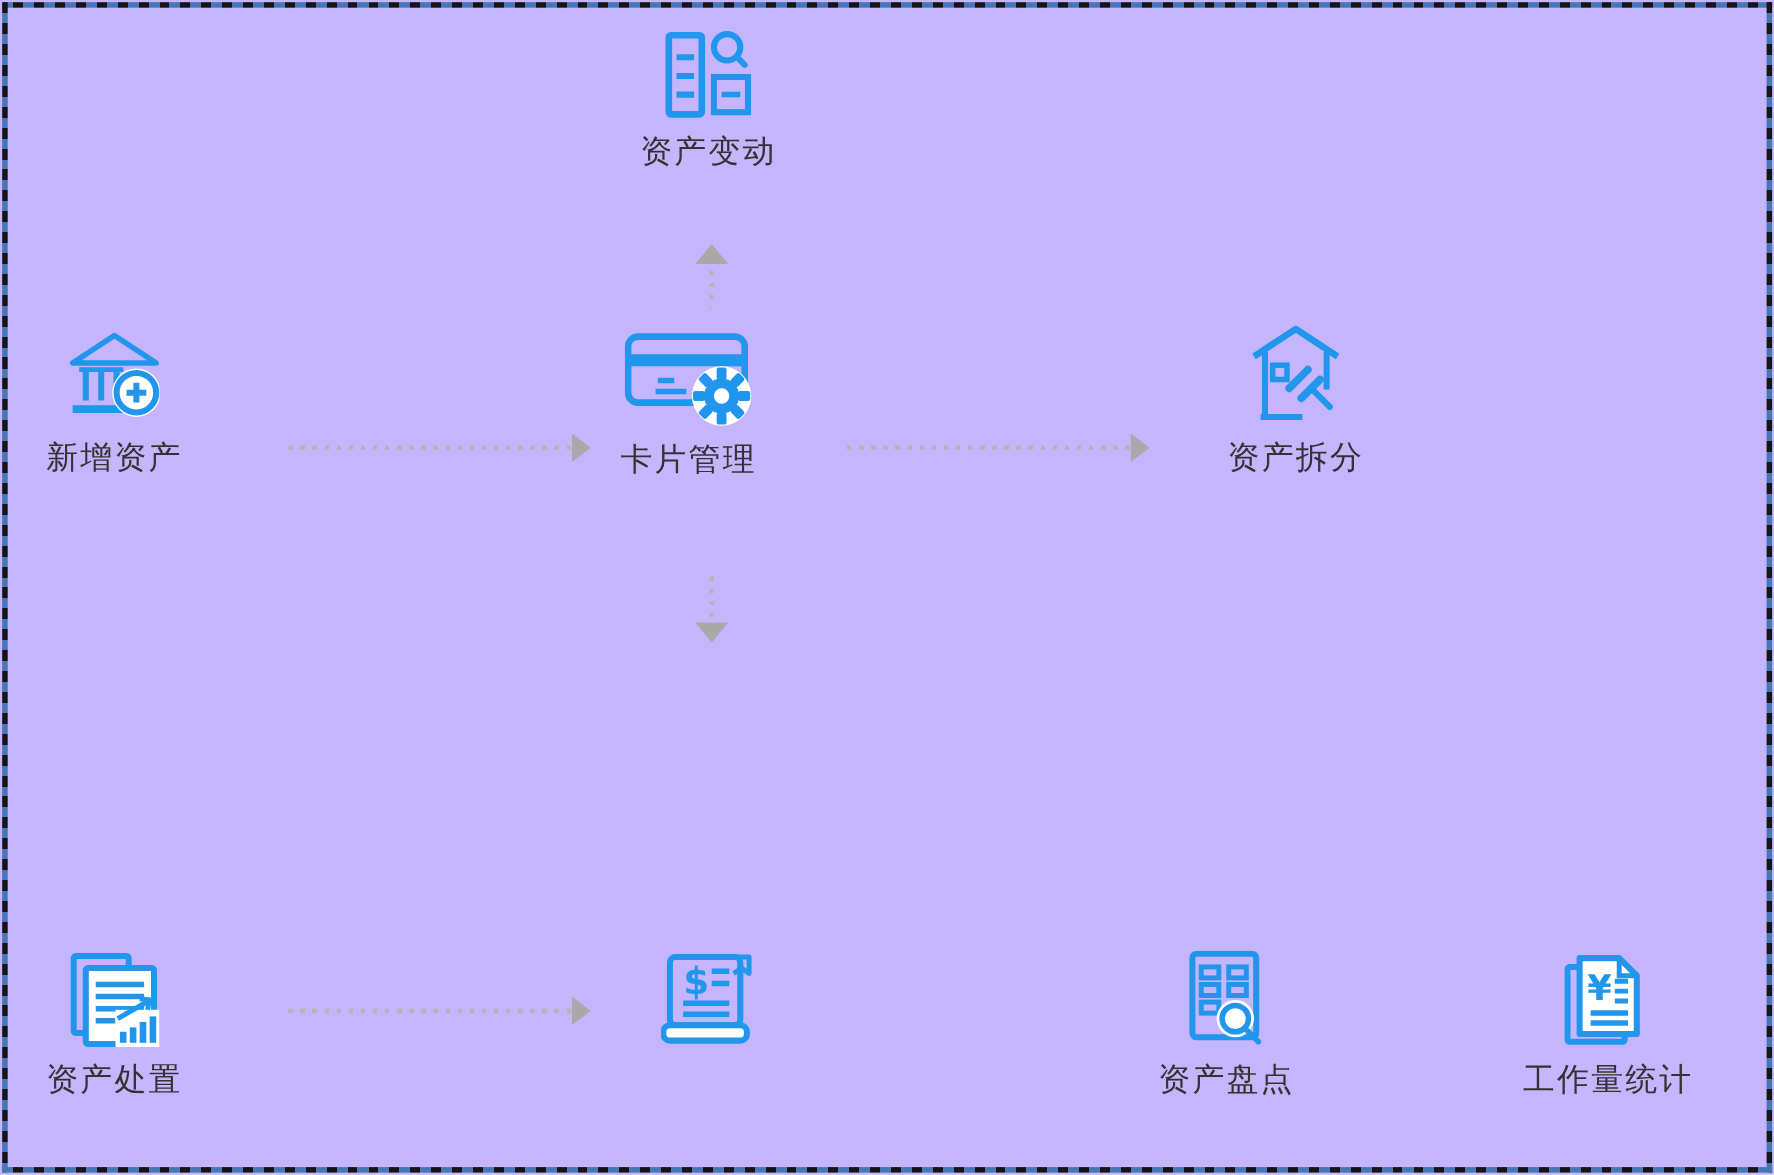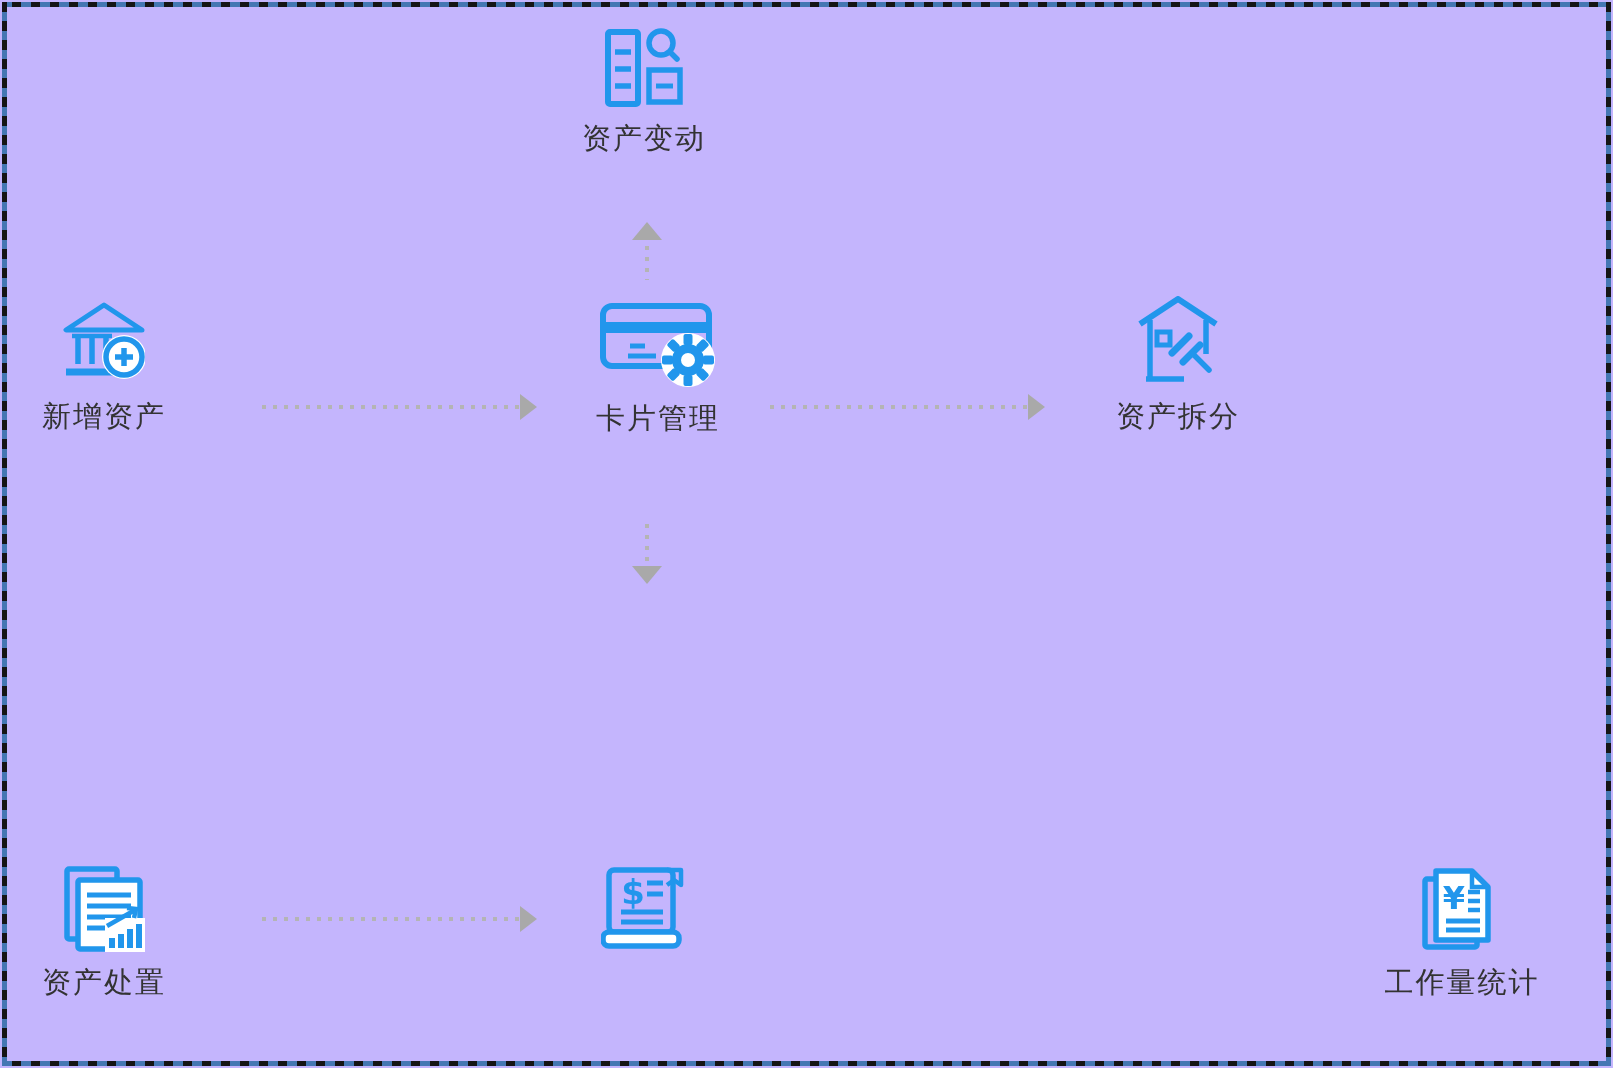--- a/index.html
+++ b/index.html
@@ -72,21 +72,21 @@
         <line x1="3" y1="70" x2="50" y2="70" stroke-width="7"></line>
         <circle class="fillw" cx="61" cy="55" r="22"></circle>
         <circle cx="61" cy="55" r="18" stroke-width="5.5"></circle>
         <line x1="52" y1="55" x2="70" y2="55" stroke-width="5.5"></line>
         <line x1="61" y1="46" x2="61" y2="64" stroke-width="5.5"></line>
       </svg>
     </div>
     <div class="label">新增资产</div>
   </div>
 
-  <div class="node" style="left:528px;top:302px;">
+  <div class="node" style="left:496px;top:302px;">
     <div class="icon">
       <svg width="116" height="86" viewBox="0 0 116 86">
         <rect x="3" y="4" width="106" height="60" rx="9" stroke-width="6"></rect>
         <rect class="fillb" x="3" y="20" width="106" height="11"></rect>
         <line x1="30" y1="44" x2="45" y2="44" stroke-width="5"></line>
         <line x1="28" y1="54" x2="56" y2="54" stroke-width="5"></line>
         <g transform="translate(88,58)">
           <circle class="fillw" r="27"></circle>
           <g class="fillb">
             <rect x="-4.5" y="-26" width="9" height="11" rx="2"></rect>
@@ -152,20 +152,36 @@
         <text x="32" y="38" font-size="34" text-anchor="middle">$</text>
         <line x1="46" y1="17" x2="62" y2="17" stroke-width="5"></line>
         <line x1="46" y1="28" x2="62" y2="28" stroke-width="5"></line>
         <line x1="20" y1="46" x2="62" y2="46" stroke-width="5"></line>
         <line x1="20" y1="56" x2="62" y2="56" stroke-width="5"></line>
         <rect x="2" y="66" width="76" height="14" rx="6" stroke-width="5.5" fill="#ffffff"></rect>
       </svg>
     </div>
   </div>
 
+  <div class="node" style="left:985px;top:864px;">
+    <div class="icon">
+      <svg width="78" height="88" viewBox="0 0 78 88">
+        <rect x="8" y="3" width="58" height="76" rx="4" stroke-width="5.5"></rect>
+        <rect x="16" y="15" width="16" height="10" stroke-width="4.5"></rect>
+        <rect x="41" y="15" width="16" height="10" stroke-width="4.5"></rect>
+        <rect x="16" y="31" width="16" height="10" stroke-width="4.5"></rect>
+        <rect x="41" y="31" width="16" height="10" stroke-width="4.5"></rect>
+        <rect x="16" y="47" width="16" height="10" stroke-width="4.5"></rect>
+        <circle class="fillw" cx="47" cy="62" r="17"></circle>
+        <circle cx="47" cy="62" r="12" stroke-width="5"></circle>
+        <line x1="56" y1="71" x2="68" y2="83" stroke-width="5" stroke-linecap="round"></line>
+      </svg>
+    </div>
+    <div class="label">资产盘点</div>
+  </div>
 
   <div class="node" style="left:1332px;top:868px;">
     <div class="icon">
       <svg width="80" height="84" viewBox="0 0 80 84">
         <rect x="3" y="11" width="52" height="68" rx="2" stroke-width="5.5"></rect>
         <path d="M14,3 L50,3 L66,19 L66,72 L14,72 Z" stroke-width="5.5" stroke-linejoin="round" fill="#ffffff"></path>
         <path d="M50,3 L50,19 L66,19" stroke-width="4.5"></path>
         <text x="32" y="41" font-size="32" text-anchor="middle">¥</text>
         <line x1="46" y1="24" x2="58" y2="24" stroke-width="4.5"></line>
         <line x1="46" y1="33" x2="58" y2="33" stroke-width="4.5"></line>

